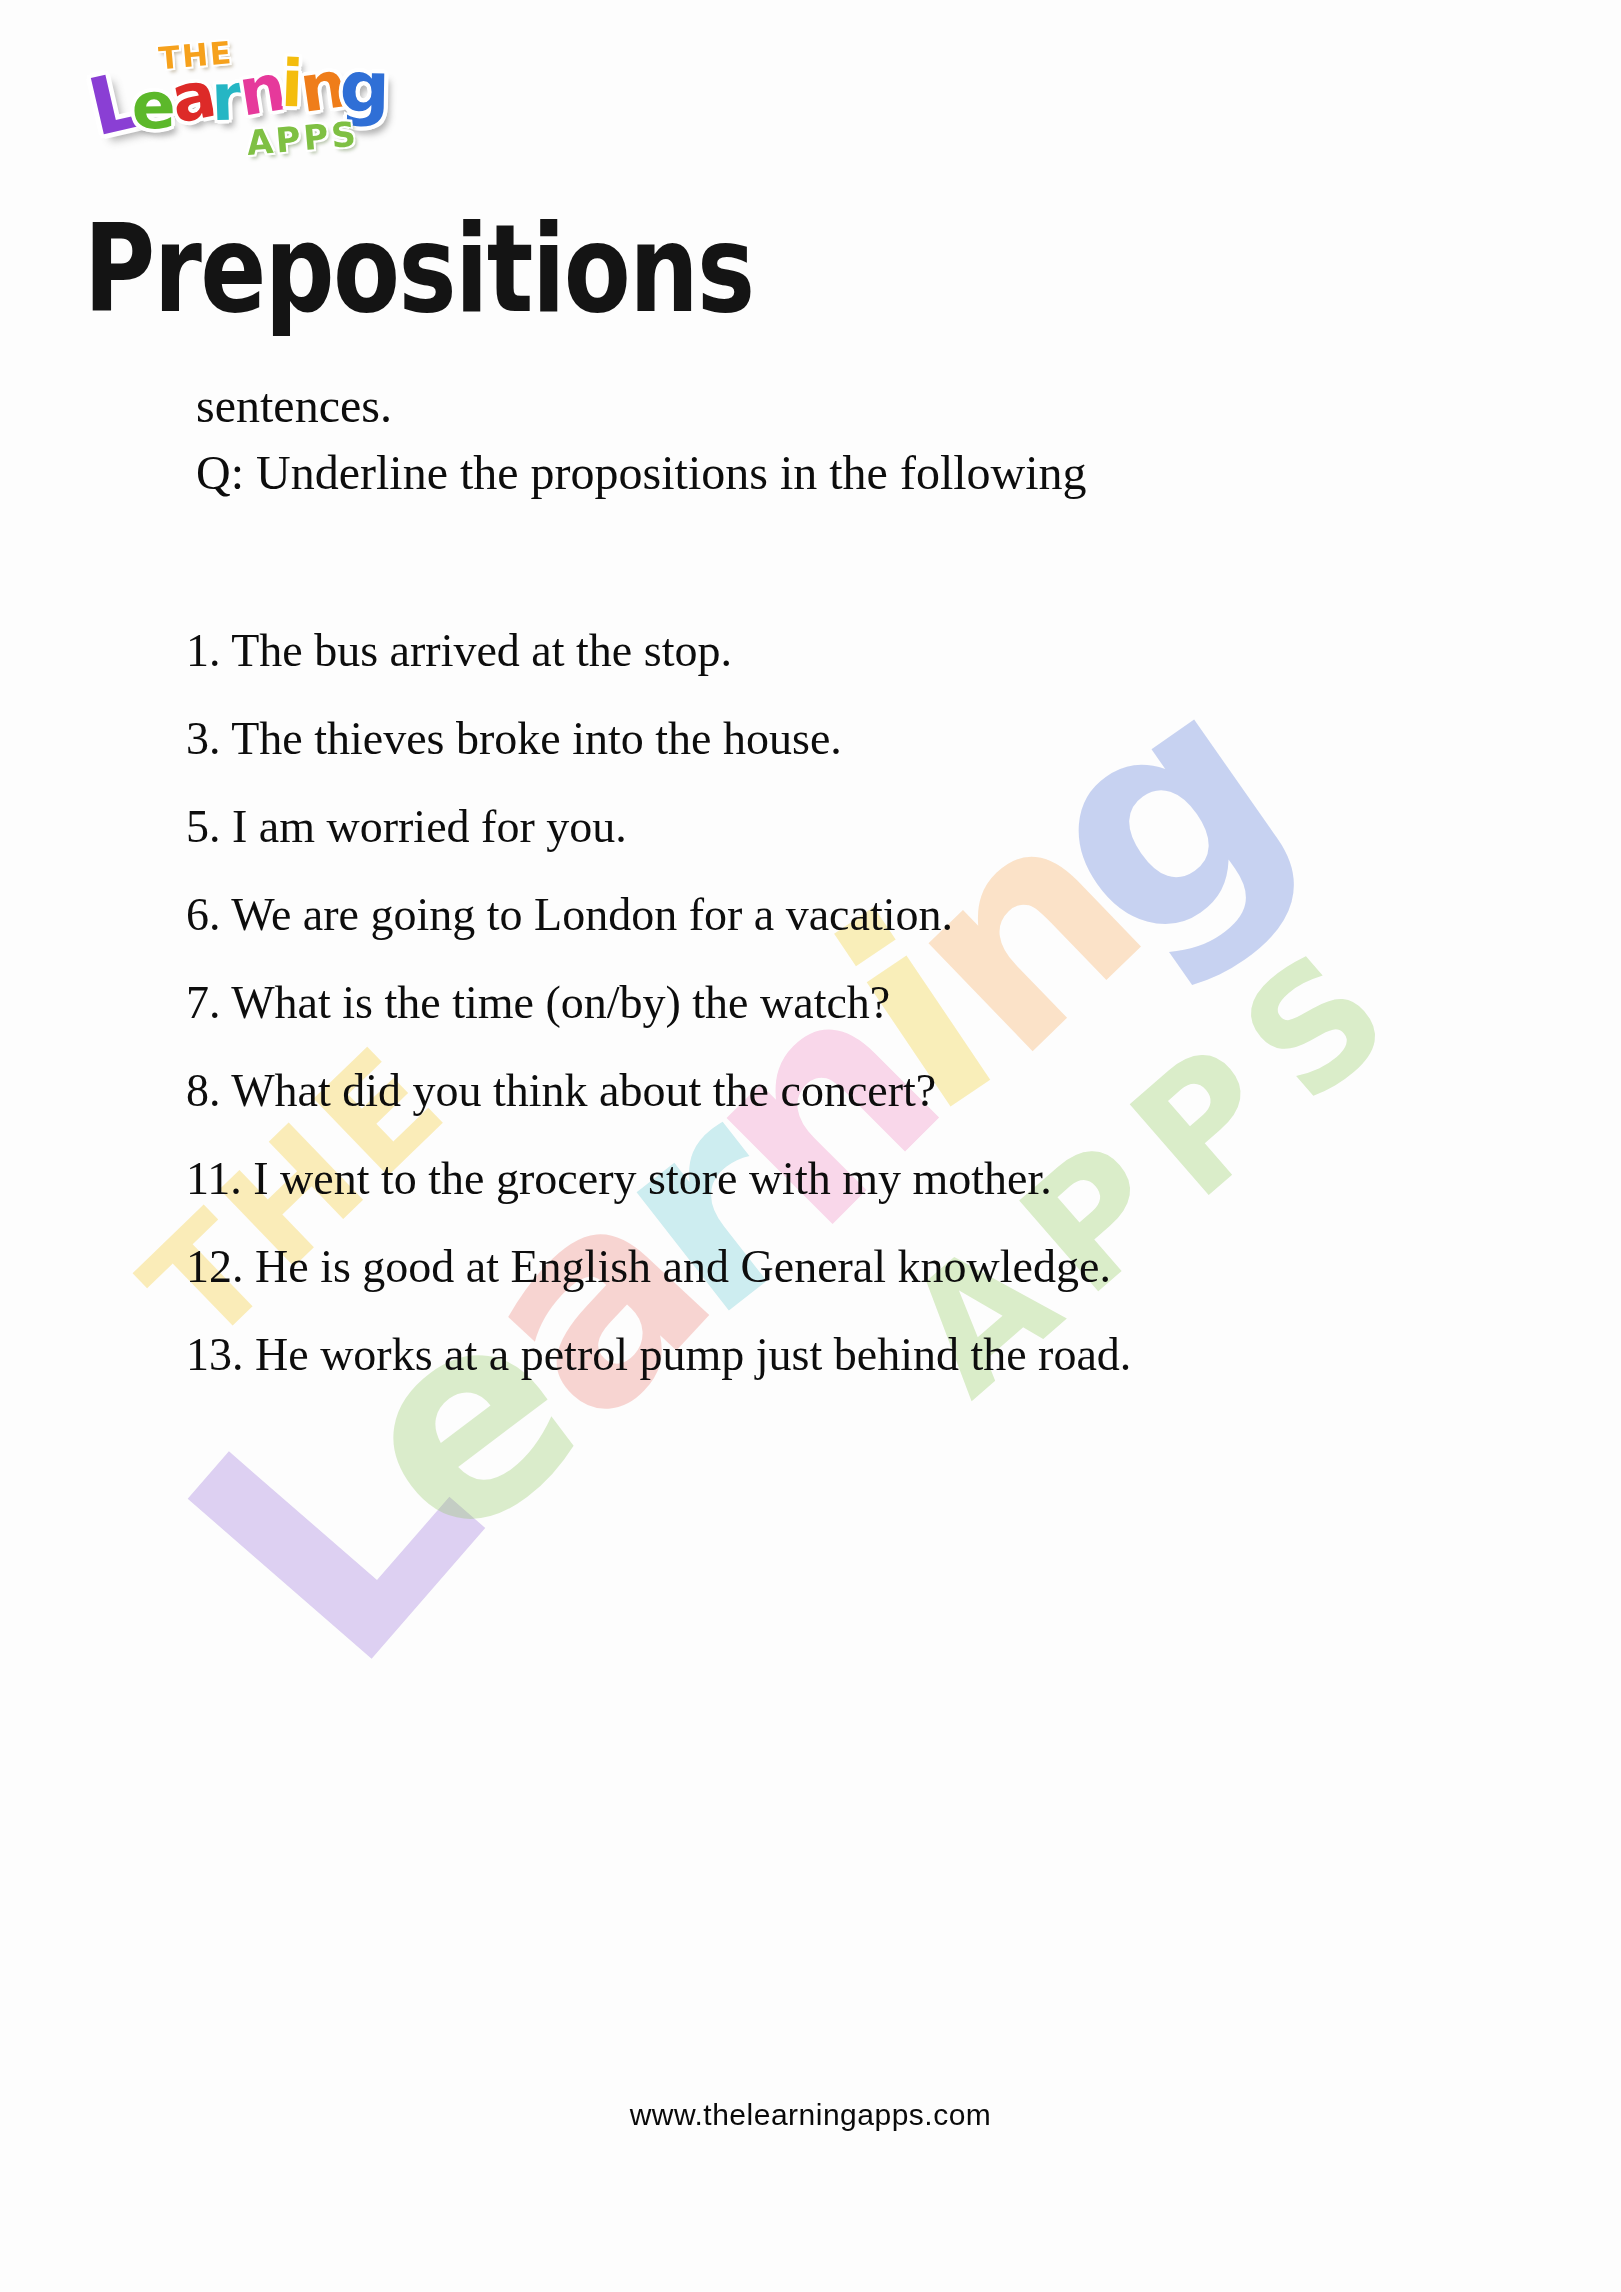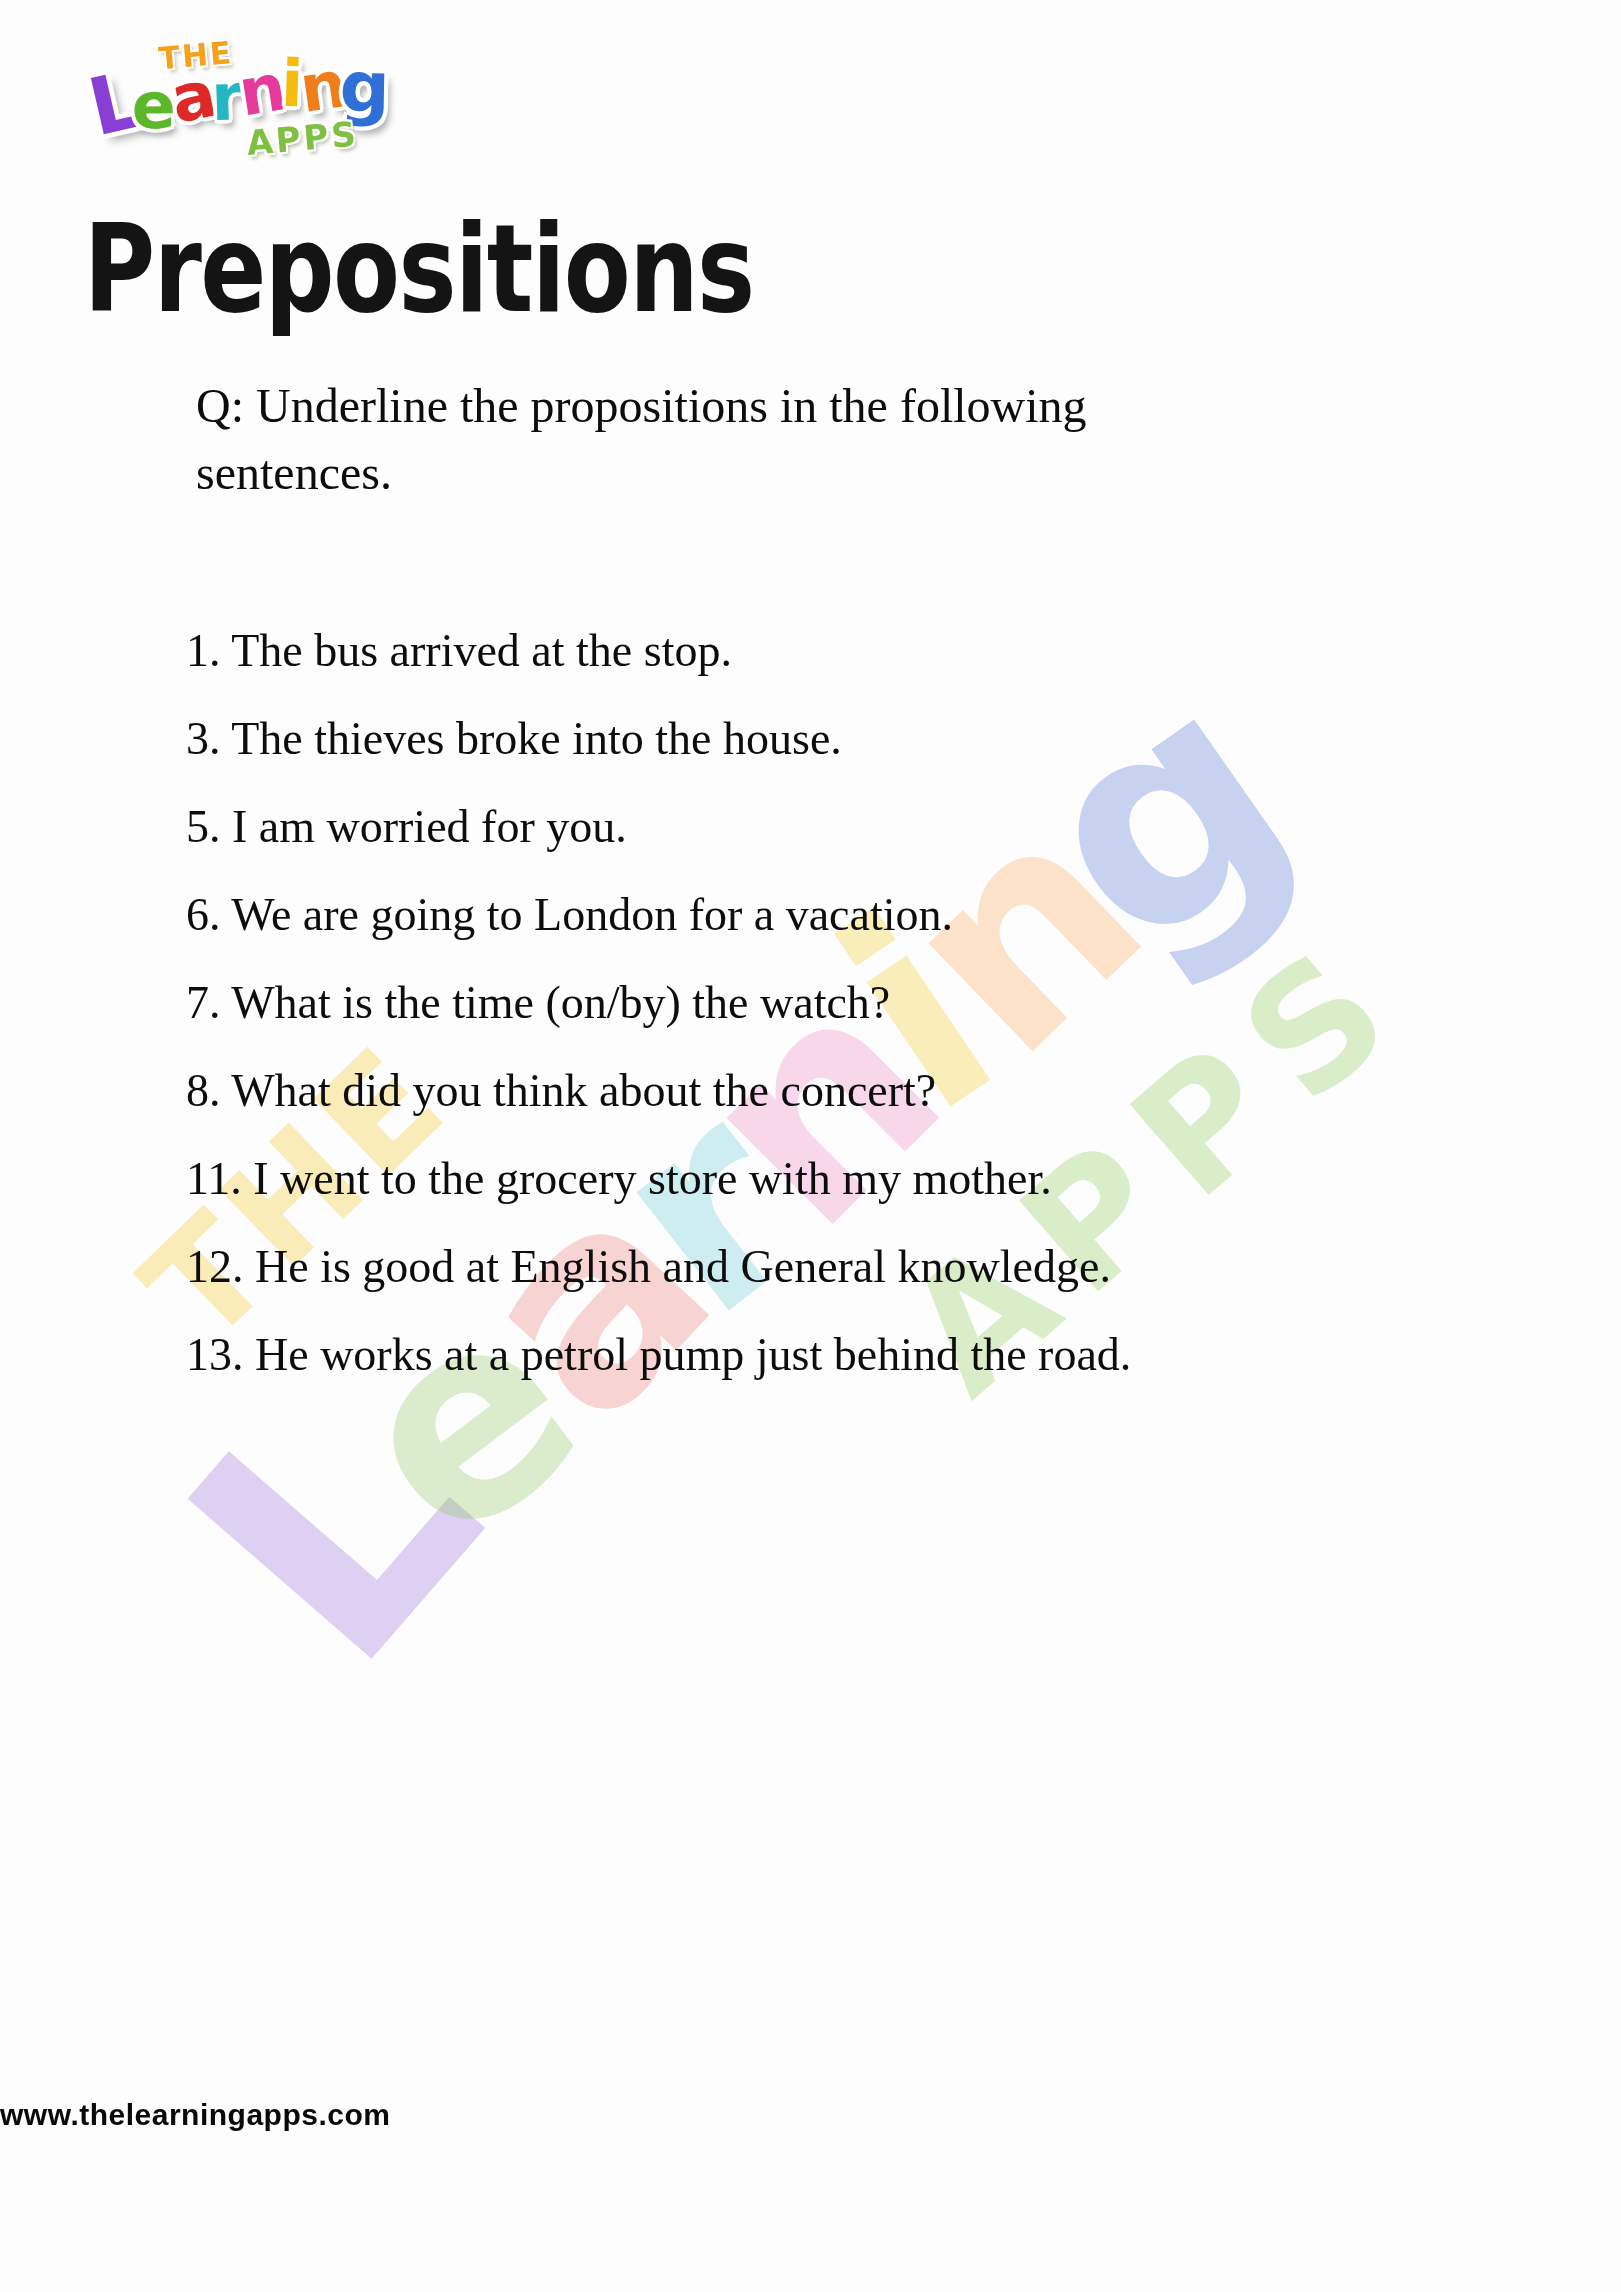--- a/index.html
+++ b/index.html
@@ -88,21 +88,22 @@
     font-size:48px; line-height:67px; color:#0d0d0d;
   }
 
   
   .sentences { position:absolute; left:186px; top:607px; width:1304px; }
   .sentence { height:88px; line-height:88px; font-size:46px; white-space:nowrap; color:#0d0d0d; }
 
   
   .footer {
     position:absolute; left:0; top:2098px; width:100%;
-    font-family:"Liberation Sans", sans-serif; font-weight:bold;
+    text-align:center;
+    font-family:"Liberation Sans", sans-serif; font-weight:normal;
     font-size:30px; letter-spacing:0.5px; color:#0a0a0a;
   }
 </style>
 </head>
 <body>
 
 <div class="page">
 
   <div class="watermark">
     <div class="wm-box">
@@ -116,22 +117,22 @@
     <div class="logo-the" style="color: rgb(246, 161, 28);">THE</div>
     <div class="logo-learning bubble"><span style="color: rgb(138, 63, 212);">L</span><span style="color: rgb(92, 184, 42);">e</span><span style="color: rgb(221, 42, 40);">a</span><span style="color: rgb(37, 182, 196);">r</span><span style="color: rgb(230, 57, 155);">n</span><span style="color: rgb(244, 189, 14);">i</span><span style="color: rgb(239, 125, 26);">n</span><span style="color: rgb(47, 111, 214);">g</span></div>
     <div class="logo-apps" style="color: rgb(127, 192, 67);">APPS</div>
   </div>
 
   <div class="title-row">
     <div class="title">Prepositions</div>
   </div>
 
   <div class="question">
+    <div>sentences.</div>
     <div>Q: Underline the propositions in the following</div>
-    <div>sentences.</div>
   </div>
 
   <div class="sentences">
       <div class="sentence">1. The bus arrived at the stop.</div>
       <div class="sentence">3. The thieves broke into the house.</div>
       <div class="sentence">5. I am worried for you.</div>
       <div class="sentence">6. We are going to London for a vacation.</div>
       <div class="sentence">7. What is the time (on/by) the watch?</div>
       <div class="sentence">8. What did you think about the concert?</div>
       <div class="sentence">11. I went to the grocery store with my mother.</div>

